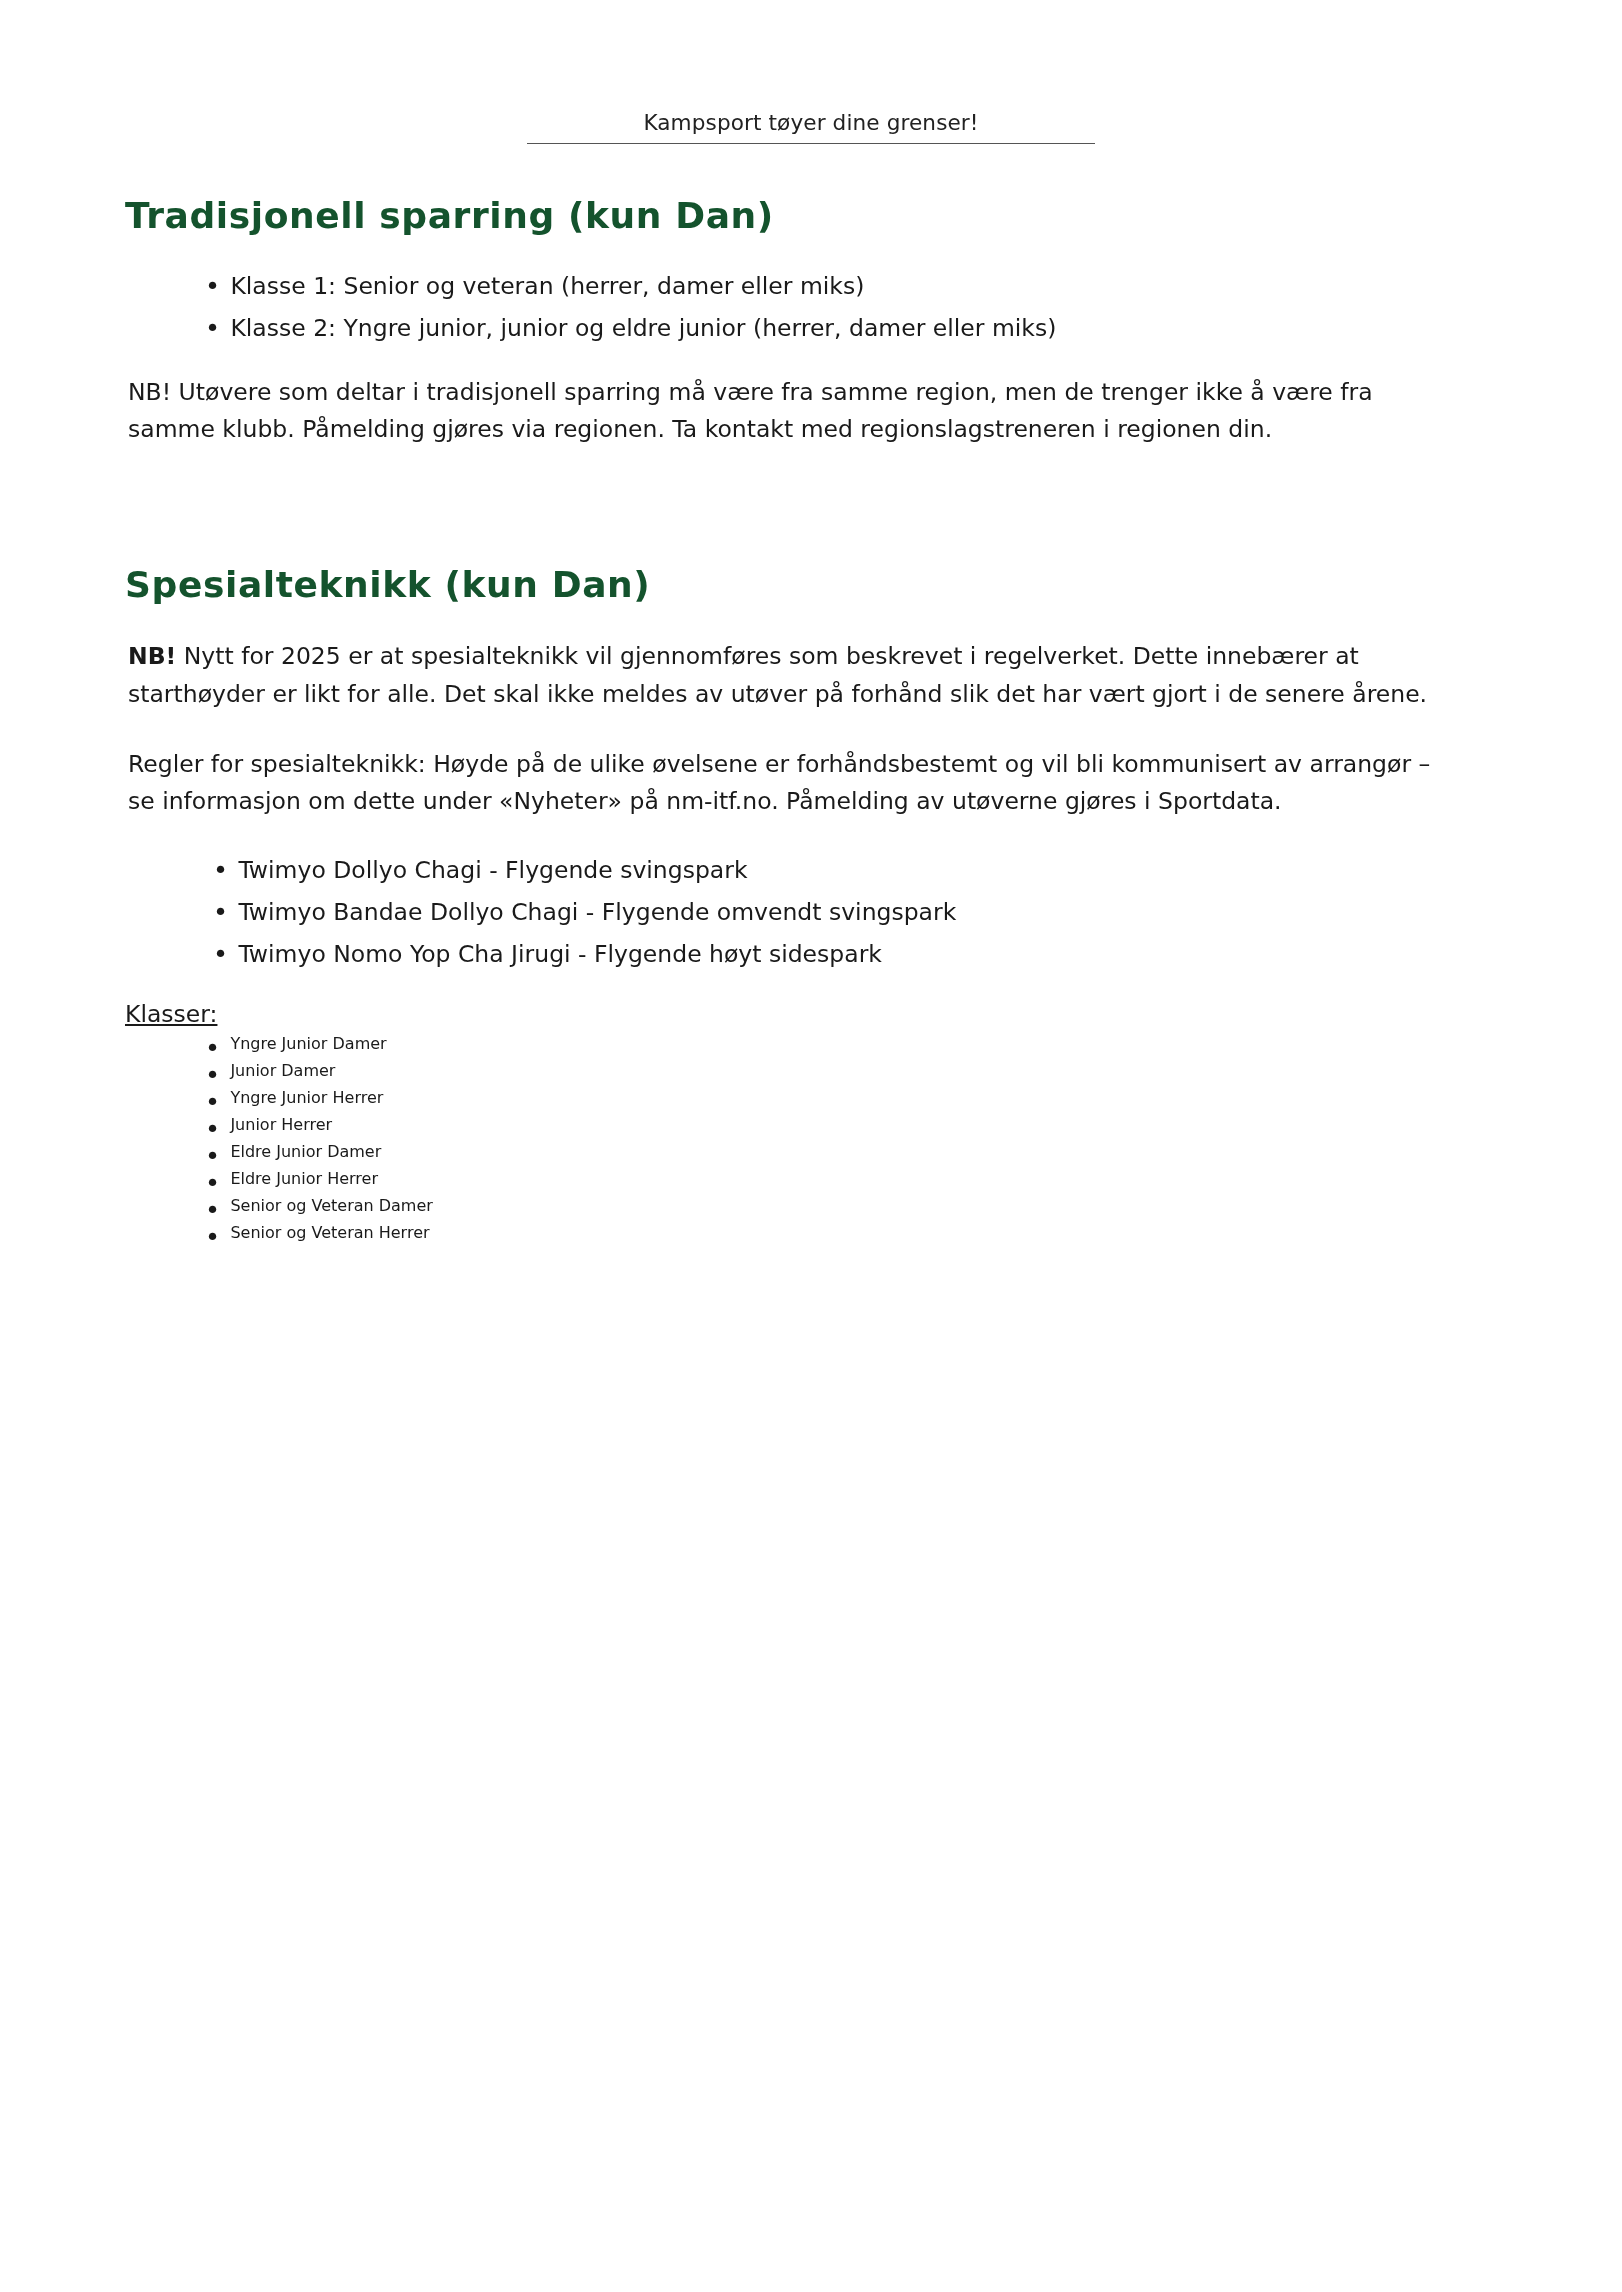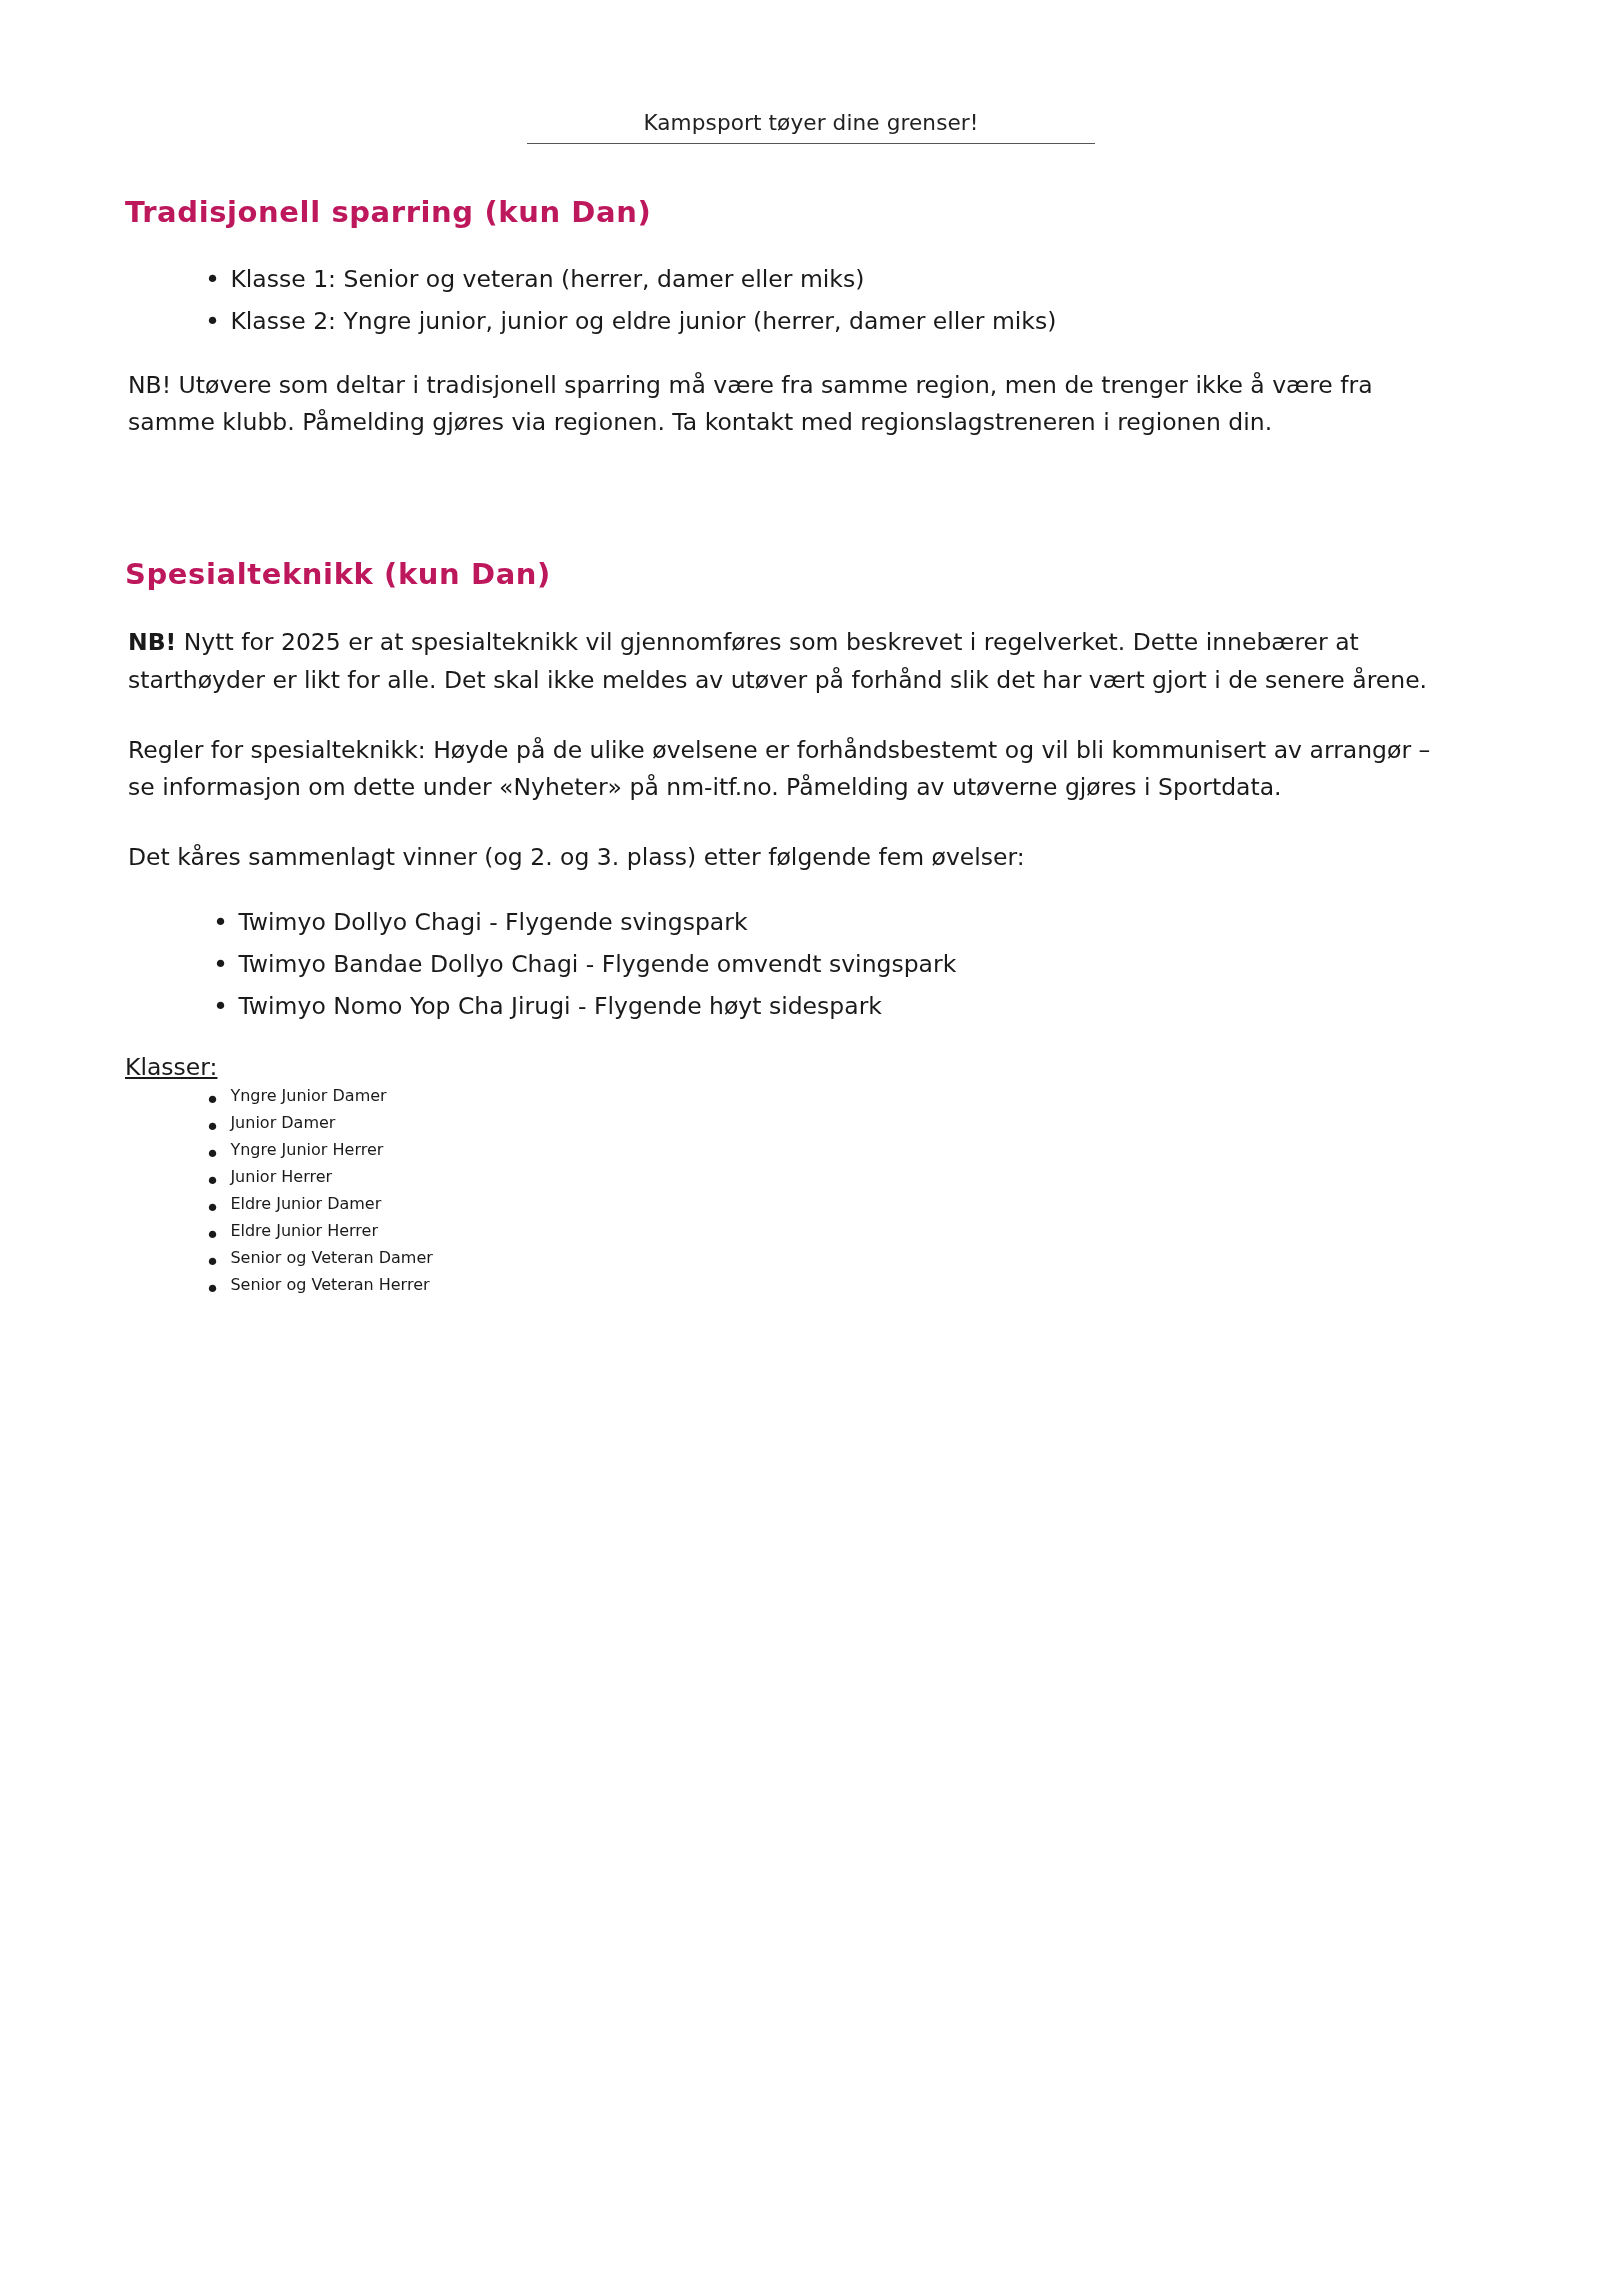--- a/index.html
+++ b/index.html
@@ -36,22 +36,22 @@
     font-size: 21.6px;
     color: #222;
     letter-spacing: 0.1px;
     font-family: "DejaVu Sans", sans-serif;
   }
   .content {
     padding: 0 125px 0 125px;
     margin-top: 51px;
   }
   h2.section-title {
-    color: #be185d;
-    font-size: 29px;
+    color: #14532d;
+    font-size: 36px;
     font-weight: bold;
     letter-spacing: 0.6px;
     margin: 0 0 33px 0;
     font-family: "DejaVu Sans", sans-serif;
   }
   .section-title.second {
     margin-top: 116px;
   }
   p.para {
     font-size: 23.5px;
@@ -135,21 +135,20 @@
     </ul>
 
     <p class="para">NB! Utøvere som deltar i tradisjonell sparring må være fra samme region, men de trenger ikke å være fra samme klubb. Påmelding gjøres via regionen. Ta kontakt med regionslagstreneren i regionen din.</p>
 
     <h2 class="section-title second">Spesialteknikk (kun Dan)</h2>
 
     <p class="para"><span class="bold">NB!</span><span> Nytt for 2025 er at spesialteknikk vil gjennomføres som beskrevet i regelverket. Dette innebærer at starthøyder er likt for alle. Det skal ikke meldes av utøver på forhånd slik det har vært gjort i de senere årene.</span></p>
 
     <p class="para">Regler for spesialteknikk: Høyde på de ulike øvelsene er forhåndsbestemt og vil bli kommunisert av arrangør – se informasjon om dette under «Nyheter» på nm-itf.no. Påmelding av utøverne gjøres i Sportdata.</p>
 
-    <p class="para tight">Det kåres sammenlagt vinner (og 2. og 3. plass) etter følgende fem øvelser:</p>
 
     <ul class="bullets indent-more">
       <li>Twimyo Dollyo Chagi - Flygende svingspark</li>
       <li>Twimyo Bandae Dollyo Chagi - Flygende omvendt svingspark</li>
       <li>Twimyo Nomo Yop Cha Jirugi - Flygende høyt sidespark</li>
     </ul>
 
     <div class="klasser-label">Klasser:</div>
 
     <ul class="klasser-list">

